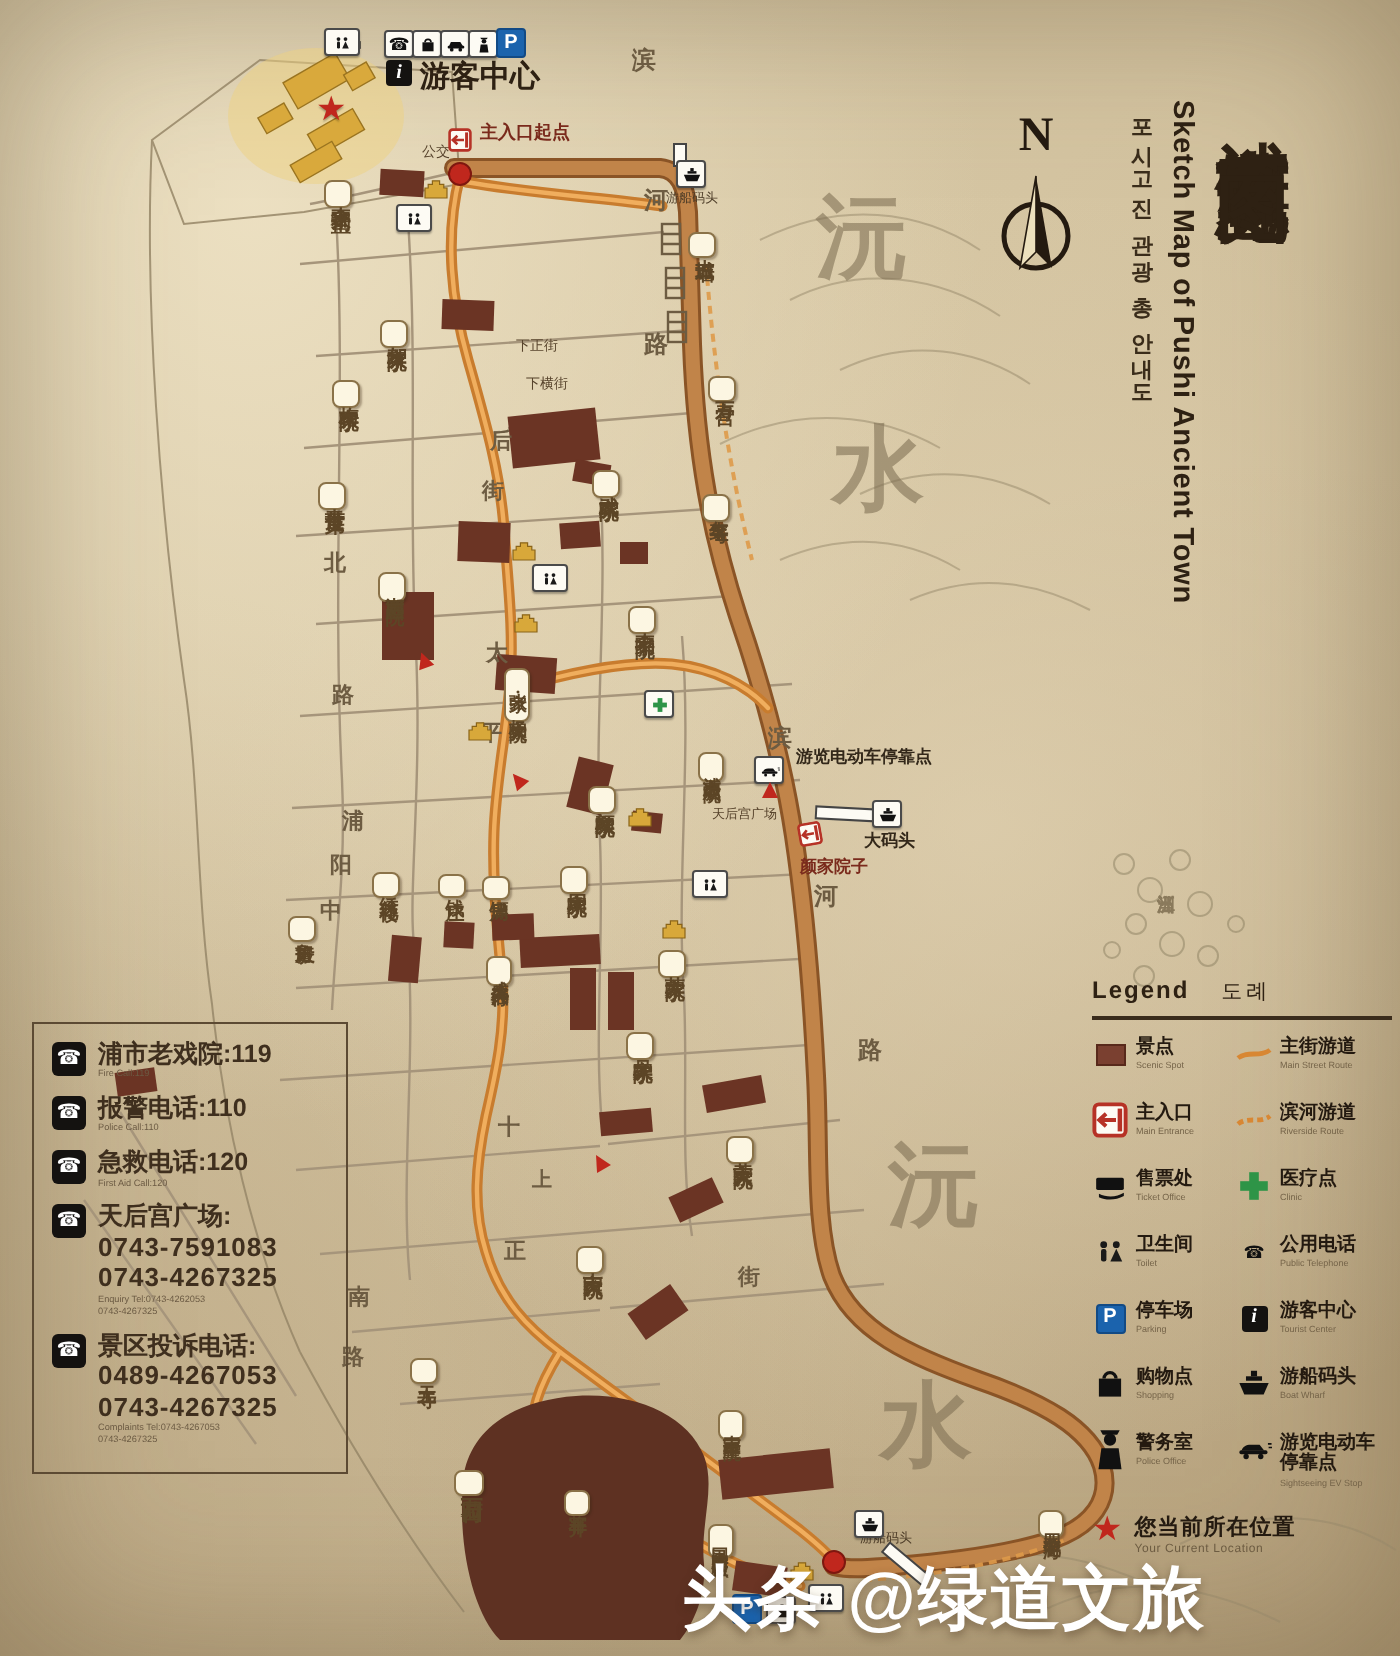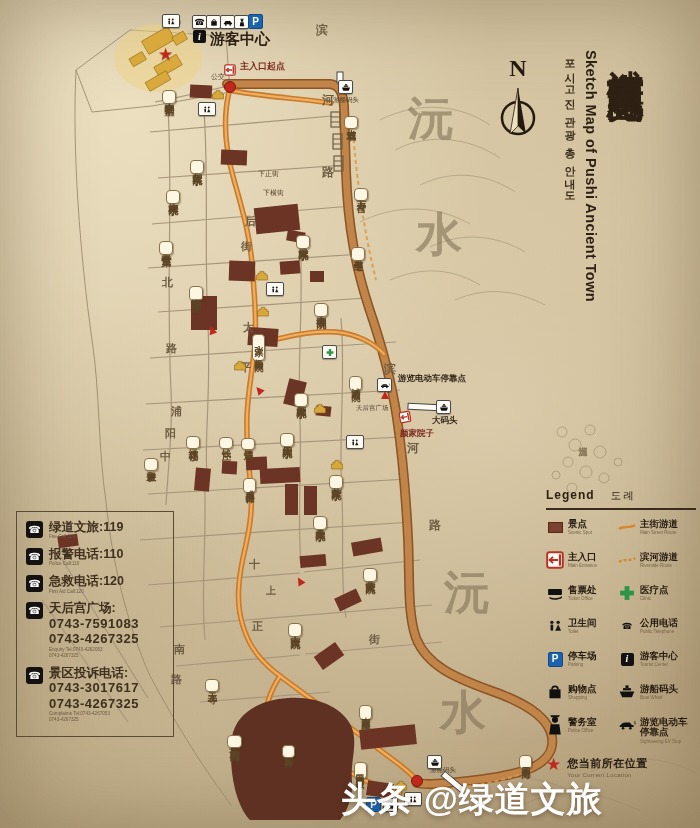--- a/index.html
+++ b/index.html
@@ -430,21 +430,21 @@
         <b>您当前所在位置</b>
         <i>Your Current Location</i>
       </span>
     </div>
   </div>
 
   <div class="phonebox" id="phone-box">
       <div class="ph">
         <div class="ph-ic">☎</div>
         <div class="ph-col">
-          <div class="ph-title">绿道文旅:119</div>
+          <div class="ph-title">浦市老戏院:119</div>
           <div class="ph-sub">Fire Call:119</div>
         </div>
       </div>
       <div class="ph">
         <div class="ph-ic">☎</div>
         <div class="ph-col">
           <div class="ph-title">报警电话:110</div>
           <div class="ph-sub">Police Call:110</div>
         </div>
       </div>
@@ -462,21 +462,21 @@
           <div class="ph-num">0743-7591083</div>
           <div class="ph-num">0743-4267325</div>
           <div class="ph-sub">Enquiry Tel:0743-4262053</div>
           <div class="ph-sub">0743-4267325</div>
         </div>
       </div>
       <div class="ph">
         <div class="ph-ic">☎</div>
         <div class="ph-col">
           <div class="ph-title">景区投诉电话:</div>
-          <div class="ph-num">0743-3017617</div>
+          <div class="ph-num">0489-4267053</div>
           <div class="ph-num">0743-4267325</div>
           <div class="ph-sub">Complaints Tel:0743-4267053</div>
           <div class="ph-sub">0743-4267325</div>
         </div>
       </div>
     </div>
 
   <div id="map-layer">
       <div class="maplabel" style="left: 162px; top: 90px; font-size: 10px;">李家祠堂</div>
       <div class="maplabel" style="left: 190px; top: 160px; font-size: 10px;">贺家院子</div>

